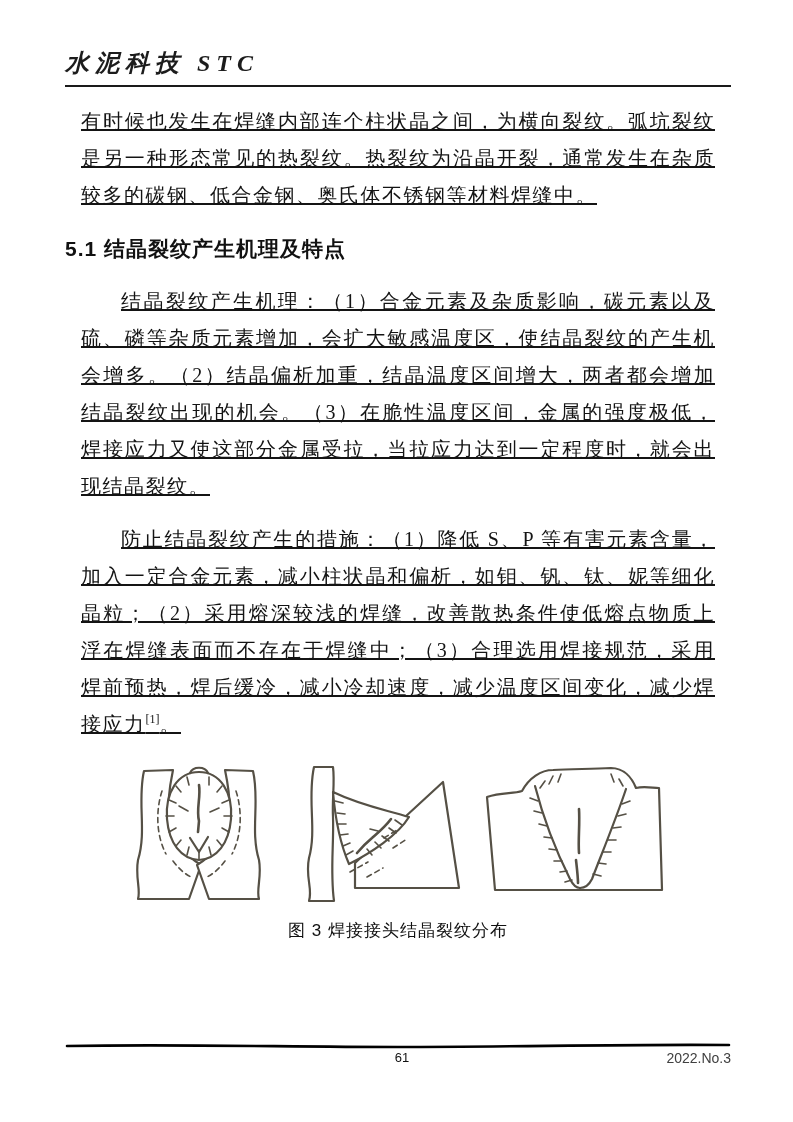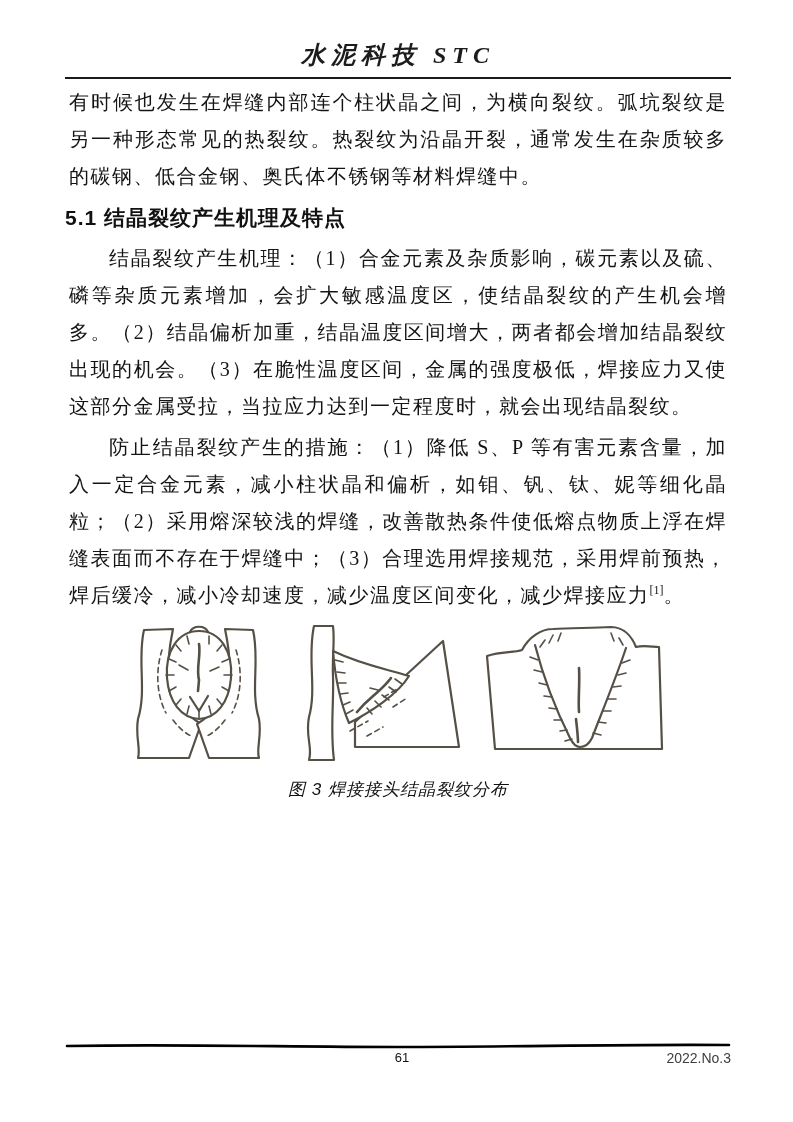--- a/index.html
+++ b/index.html
@@ -9,42 +9,44 @@
     height: 1122px;
     margin: 0 auto;
     background: #ffffff;
     box-sizing: border-box;
     padding: 40px 62px 0 65px;
     font-family: "Liberation Serif", "DejaVu Serif", serif;
     color: #141414;
     overflow: hidden;
   }
   .journal-title {
-    text-align: center;
+    text-align: left;
     font-size: 24px;
     font-weight: bold;
     font-style: italic;
     letter-spacing: 6px;
     color: #1c1c1c;
     padding-bottom: 7px;
     line-height: 30px;
+    margin-top: 8px;
   }
   .header-rule {
     border: none;
     border-top: 2px solid #1a1a1a;
     margin: 0;
   }
   .body-text { margin-top: 5px; }
   .para {
-    margin: 4px;
+    margin: 16px;
     font-size: 20px;
     line-height: 37px;
     letter-spacing: 1.5px;
     text-align: justify;
     text-indent: 2em;
+    text-decoration: underline;
   }
   .para.no-indent { text-indent: 0; }
   .ref {
     font-size: 12px;
     letter-spacing: 0;
     vertical-align: super;
     line-height: 0;
   }
   .section-heading {
     margin: 0;
@@ -117,21 +119,21 @@
     <p class="para no-indent">有时候也发生在焊缝内部连个柱状晶之间，为横向裂纹。弧坑裂纹是另一种形态常见的热裂纹。热裂纹为沿晶开裂，通常发生在杂质较多的碳钢、低合金钢、奥氏体不锈钢等材料焊缝中。</p>
 
     <h2 class="section-heading">5.1 结晶裂纹产生机理及特点</h2>
 
     <p class="para">结晶裂纹产生机理：（1）合金元素及杂质影响，碳元素以及硫、磷等杂质元素增加，会扩大敏感温度区，使结晶裂纹的产生机会增多。（2）结晶偏析加重，结晶温度区间增大，两者都会增加结晶裂纹出现的机会。（3）在脆性温度区间，金属的强度极低，焊接应力又使这部分金属受拉，当拉应力达到一定程度时，就会出现结晶裂纹。</p>
 
     <p class="para"><span>防止结晶裂纹产生的措施：（1）降低 S、P 等有害元素含量，加入一定合金元素，减小柱状晶和偏析，如钼、钒、钛、妮等细化晶粒；（2）采用熔深较浅的焊缝，改善散热条件使低熔点物质上浮在焊缝表面而不存在于焊缝中；（3）合理选用焊接规范，采用焊前预热，焊后缓冷，减小冷却速度，减少温度区间变化，减少焊接应力</span><sup class="ref">[1]</sup><span>。</span></p>
 
   </div>
 
-  <figure class="figure-block" style="margin:4px 0 0 0;font-style:italic;">
+  <figure class="figure-block" style="margin:4px 0 0 0;">
     <div class="sketch-row">
 
       <svg class="sketch" width="175" height="150" viewBox="0 0 175 150">
         <path class="plate" d="M33,12 L62,11 C58,30 56,48 58,64 C62,82 74,96 90,106 L78,140 L27,140 C30,131 24,118 27,101 C36,72 26,42 33,12 Z"></path>
         <path class="plate" d="M142,12 L114,11 C118,30 120,48 118,64 C114,82 102,96 86,106 L98,140 L148,140 C145,131 151,118 148,101 C139,72 149,42 142,12 Z"></path>
         <path class="plate" d="M88,13 C67,13 54,33 56,60 C58,84 70,100 88,101 C106,100 118,84 120,60 C122,33 109,13 88,13 Z"></path>
         <path d="M79,14 C82,7 94,7 97,14"></path>
         <line class="thin" x1="121" y1="57" x2="113" y2="57"></line>
         <line class="thin" x1="118" y1="73" x2="111" y2="69"></line>
         <line class="thin" x1="111" y1="87" x2="106" y2="81"></line>

